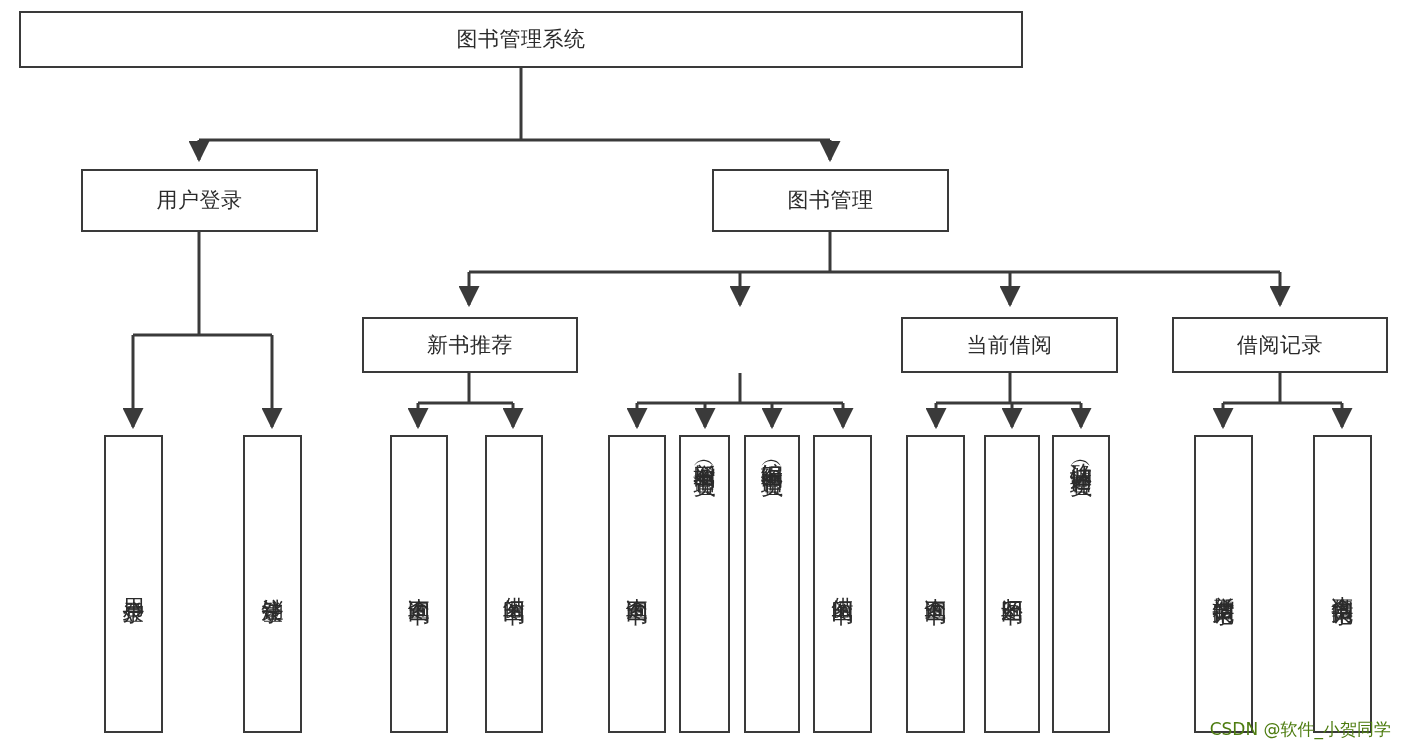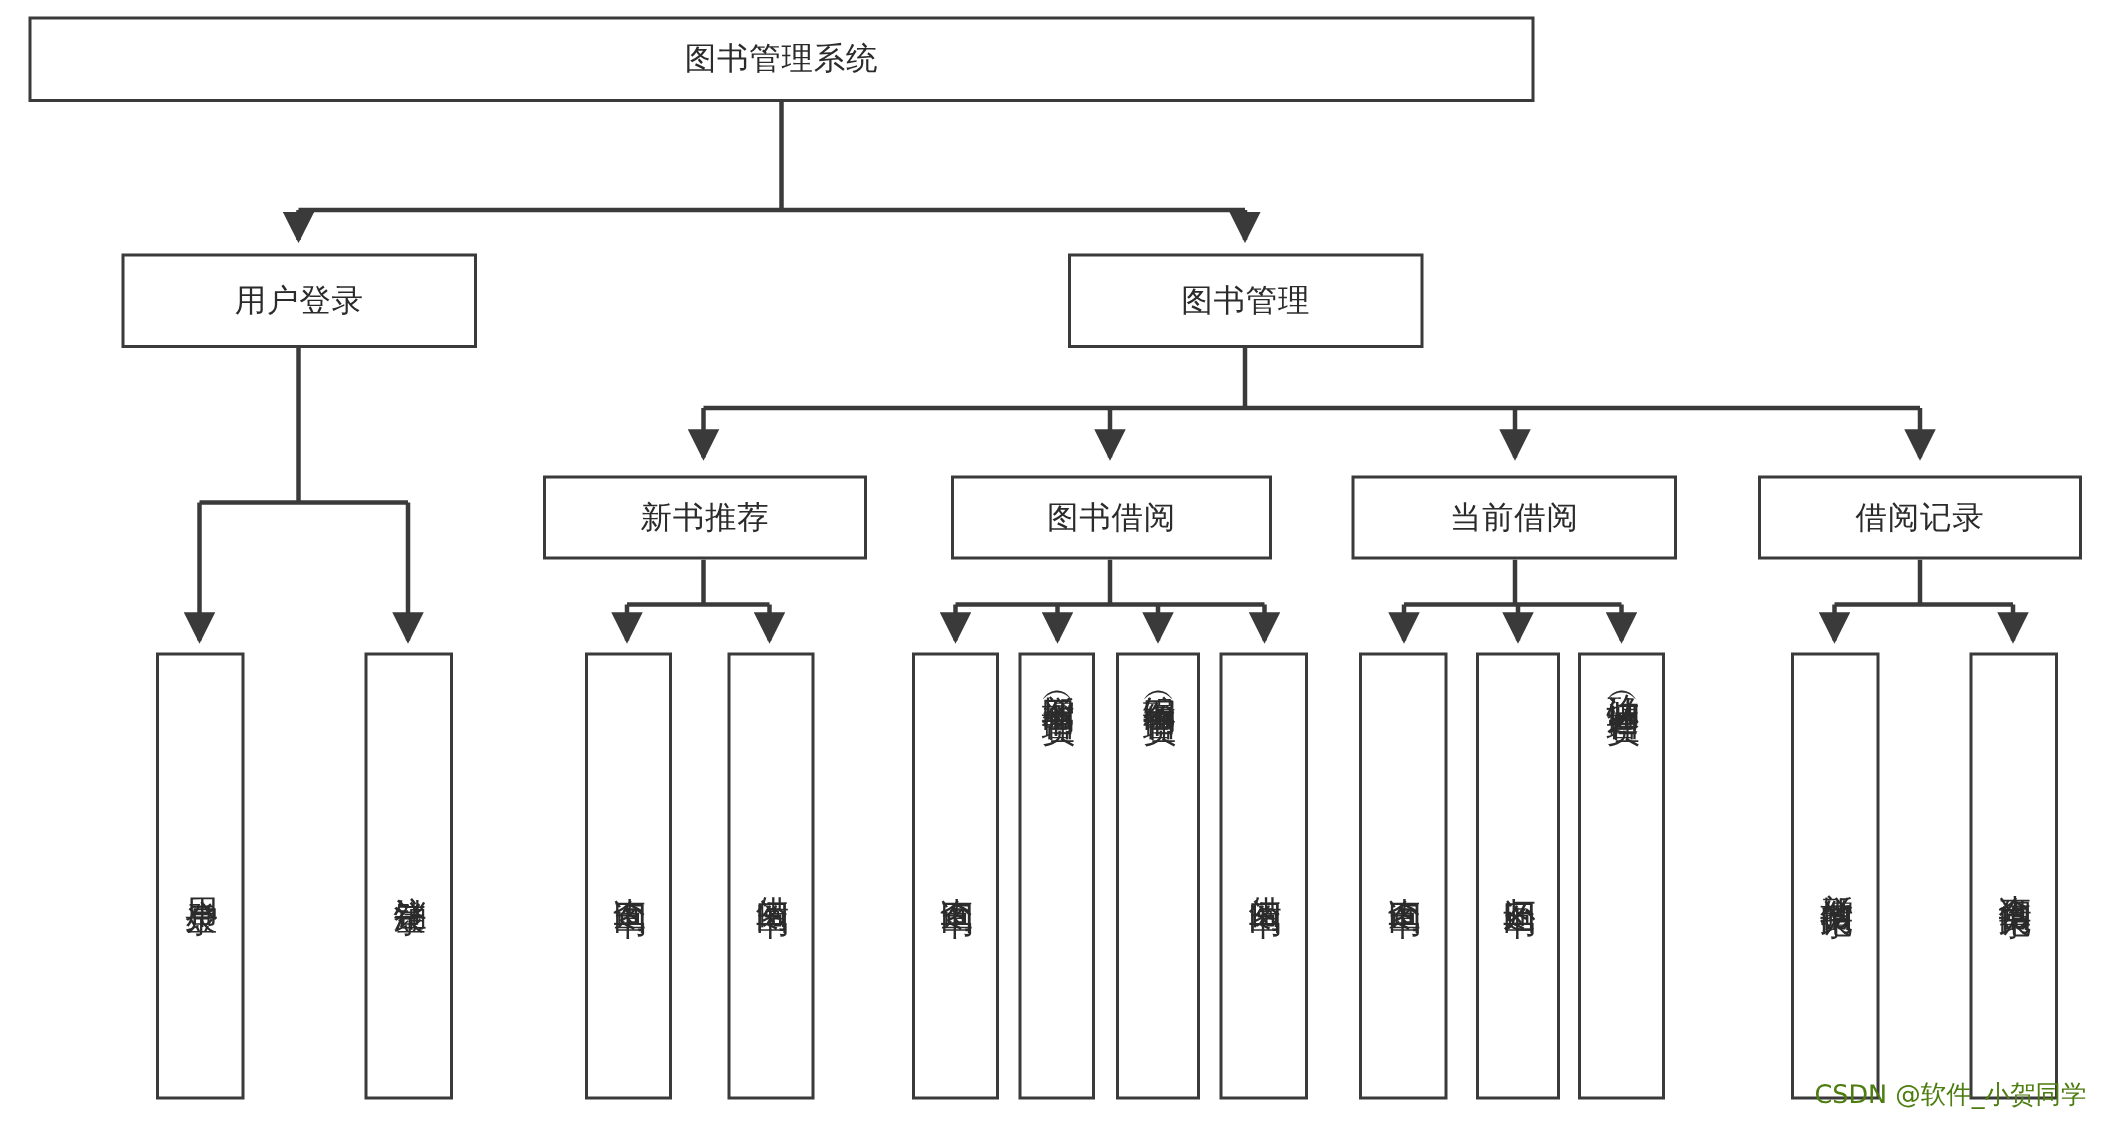--- a/index.html
+++ b/index.html
@@ -137,23 +137,20 @@
   <div class="node h" style="left:81px; top:169px; width:237px; height:63px;">
     <span class="lbl">用户登录</span>
   </div>
   <div class="node h" style="left:712px; top:169px; width:237px; height:63px;">
     <span class="lbl">图书管理</span>
   </div>
 
   <div class="node h" style="left:362px; top:317px; width:216px; height:56px;">
     <span class="lbl">新书推荐</span>
   </div>
-  <div class="node h" style="left:634px; top:317px; width:214px; height:56px;">
-    <span class="lbl">图书借阅</span>
-  </div>
   <div class="node h" style="left:1172px; top:317px; width:216px; height:56px;">
     <span class="lbl">借阅记录</span>
   </div>
   <div class="node h" style="left:901px; top:317px; width:217px; height:56px;">
     <span class="lbl">当前借阅</span>
   </div>
 
   <div class="node v" style="left:104px; top:435px; width:59px; height:298px; align-items:center; padding-top:0;">
     <span class="lbl">用户登录</span>
   </div>

